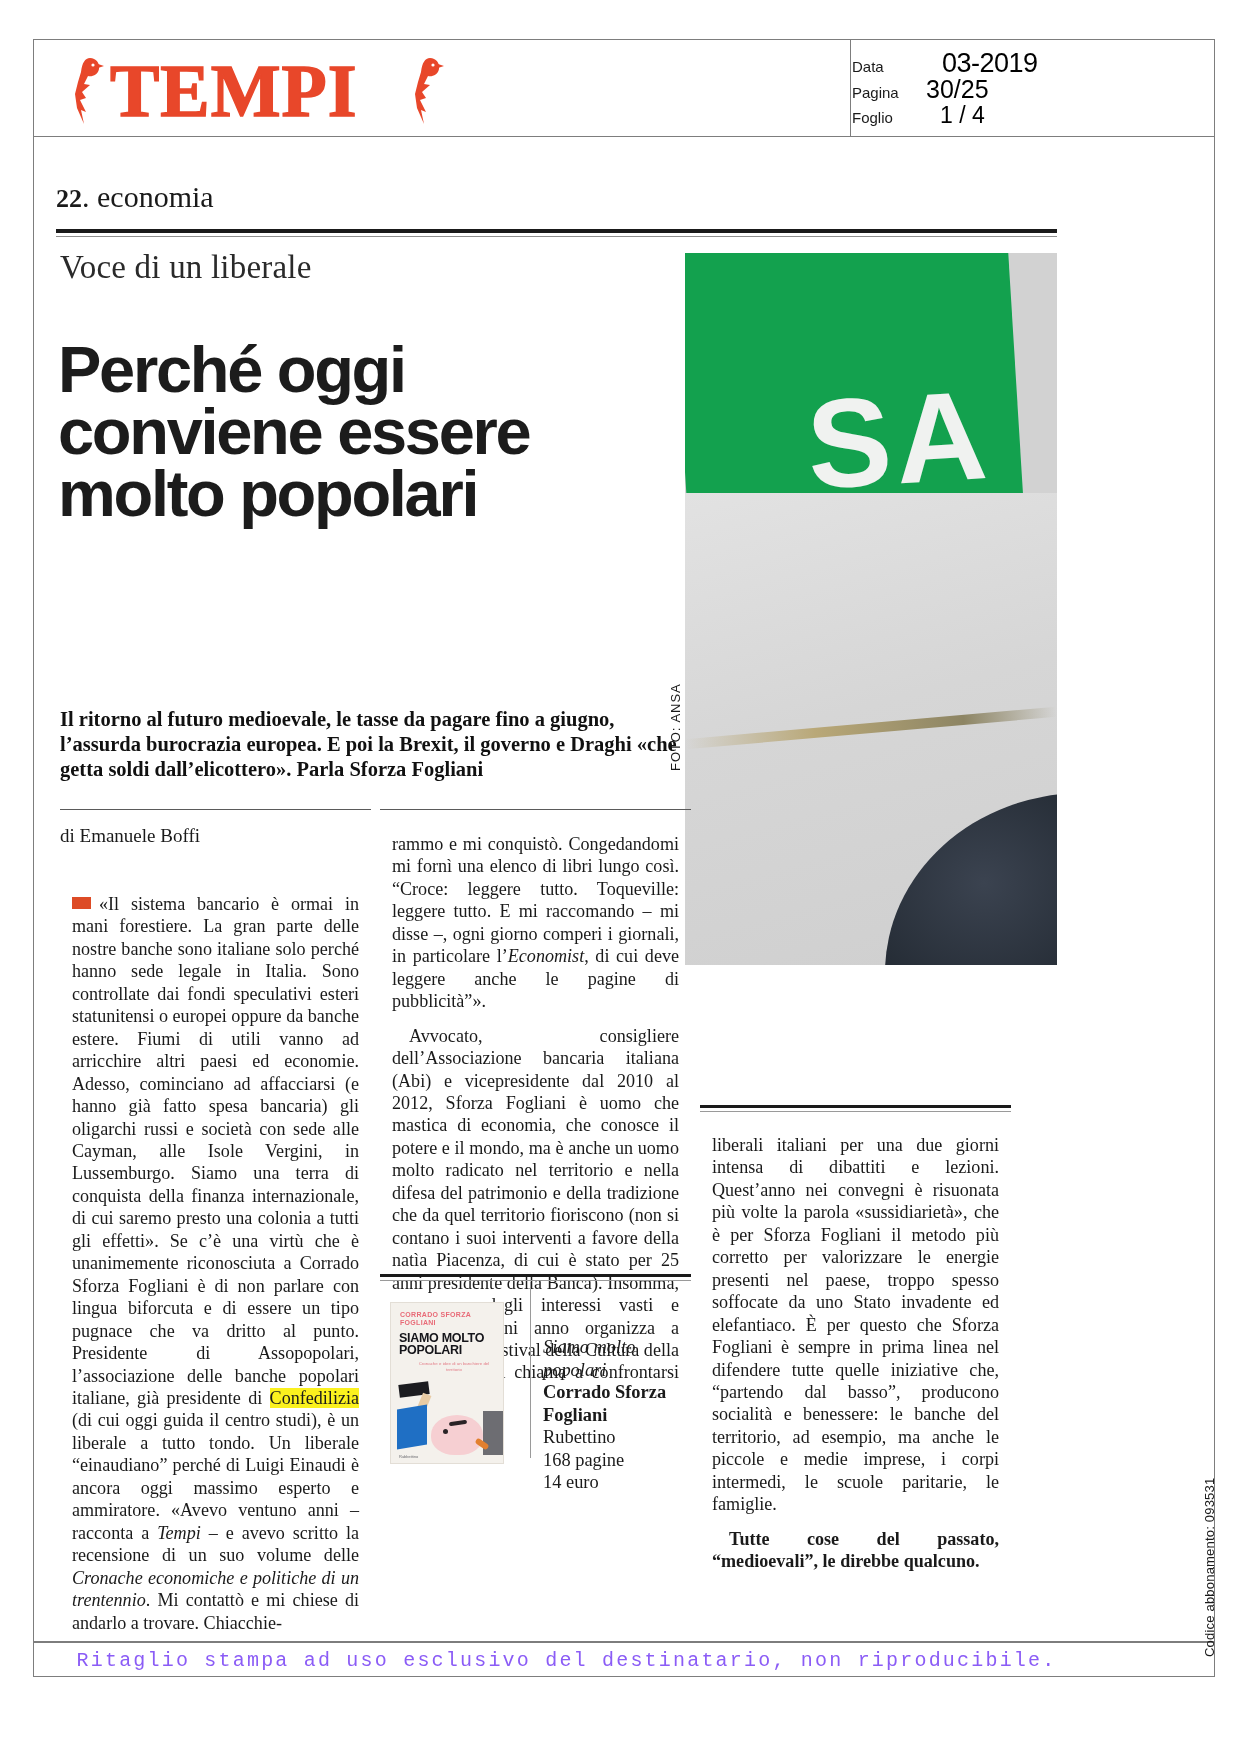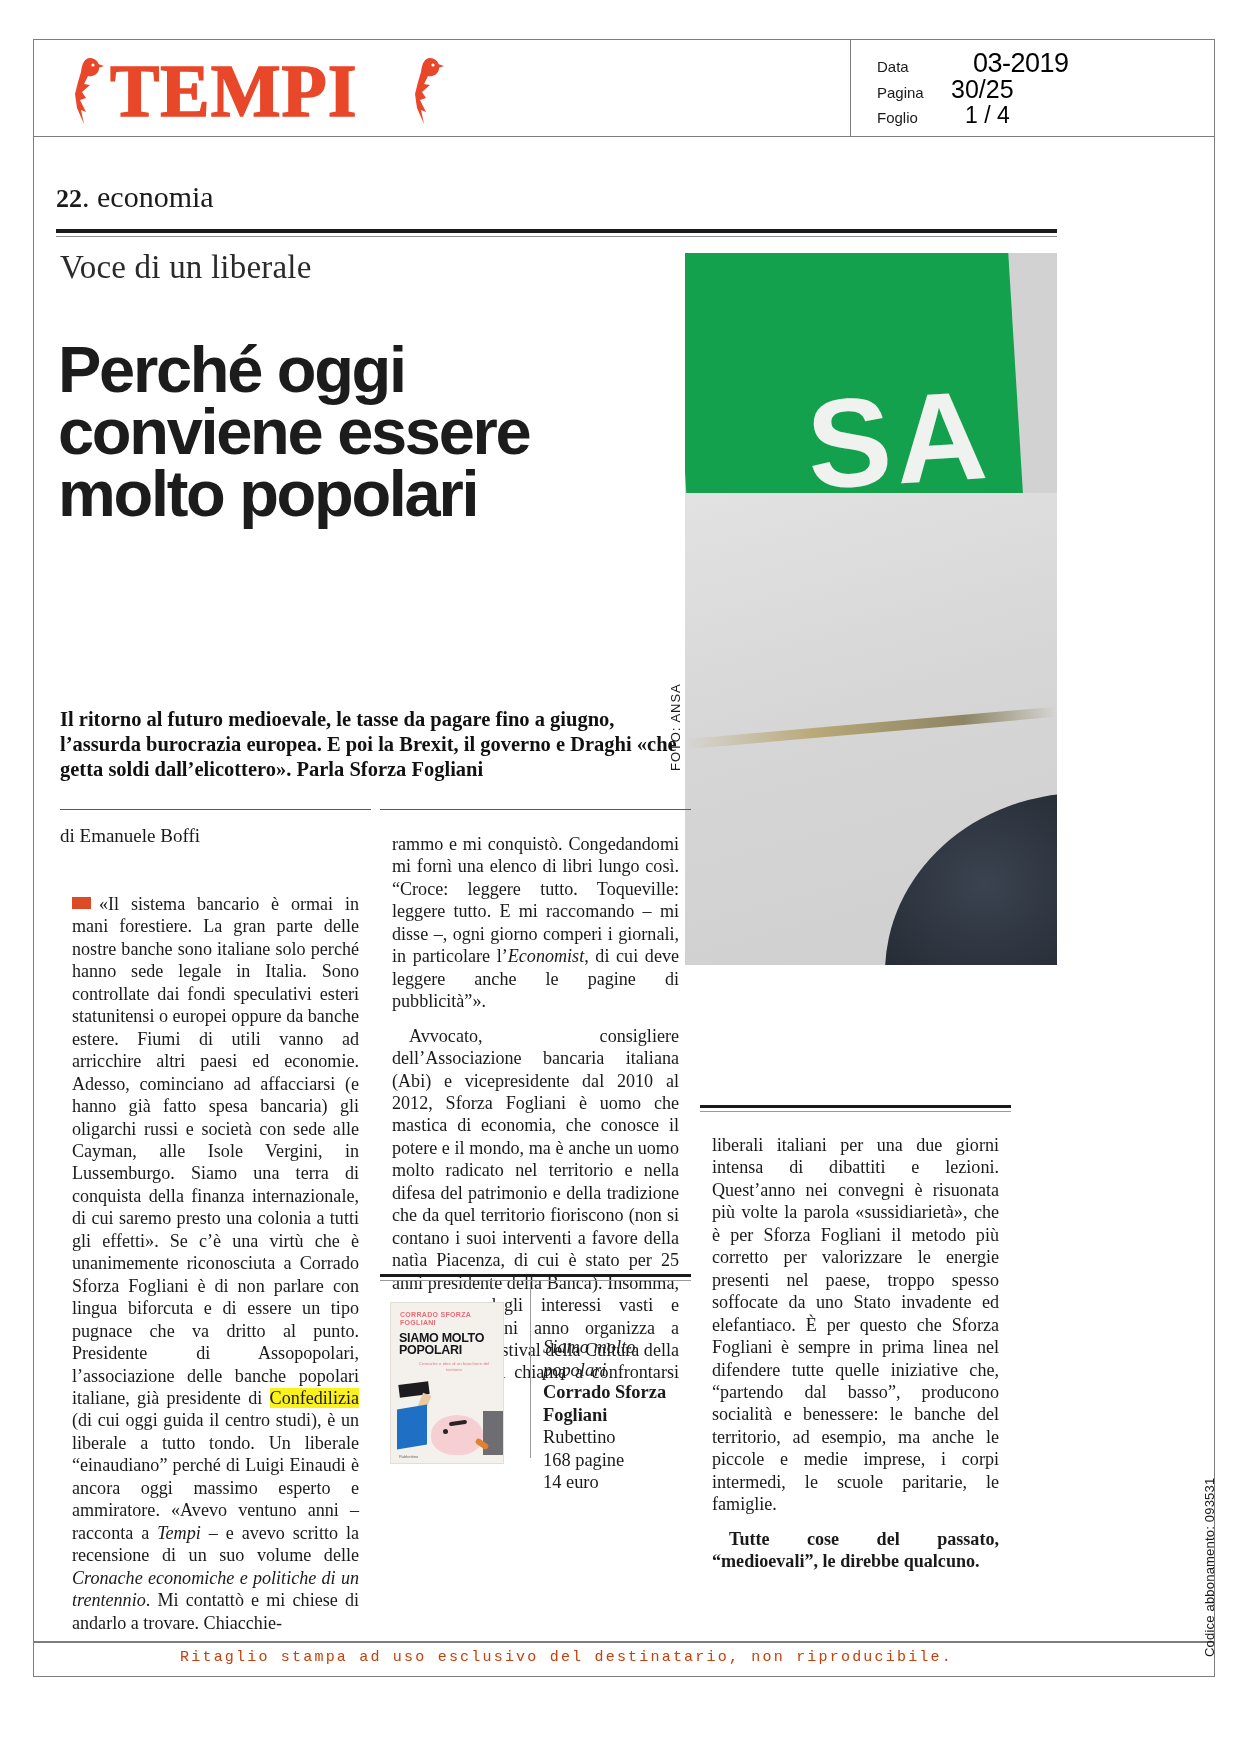--- a/index.html
+++ b/index.html
@@ -84,39 +84,39 @@
     color: #1a1a1a;
   }
   #meta-table {
     position: absolute;
     left: 816px;
     top: 0;
     width: 364px;
     height: 96px;
     border-left: 1px solid #7d7d7d;
     box-sizing: border-box;
-    padding-left: 26px;
+    padding-left: 1px;
     padding-top: 8px;
   }
   .meta-row {
     display: flex;
     align-items: baseline;
     height: 27px;
   }
   .meta-key {
     font-family: "Liberation Sans", sans-serif;
     font-size: 15px;
     width: 68px;
     color: #1a1a1a;
   }
   .meta-val {
     font-family: "Liberation Sans", sans-serif;
     color: #000;
   }
-  #meta-date   { font-size: 27px; margin-left: 28px; letter-spacing: -0.5px;}
+  #meta-date   { font-size: 27px; margin-left: 22px; letter-spacing: -0.5px;}
   #meta-page   { font-size: 25px; margin-left: 6px; }
   #meta-sheet  { font-size: 23px; margin-left: 20px; }
 
   
   #page-body {
     position: absolute;
     left: 0;
     top: 97px;
     width: 1180px;
     height: 1540px;
@@ -432,23 +432,23 @@
     height: 2px;
     background: #7d7d7d;
   }
   #footer-note {
     position: absolute;
     left: 0;
     top: 1512px;
     width: 1065px;
     text-align: center;
     font-family: "Liberation Mono", monospace;
-    font-size: 15px;
+    font-size: 20px;
     letter-spacing: 2.2px;
-    color: #c2410c;
+    color: #8b5cf6;
   }
 </style>
 </head>
 <body>
 
 <div id="clip-frame">
 
   <div id="masthead">
 
     <div id="logo-block">

